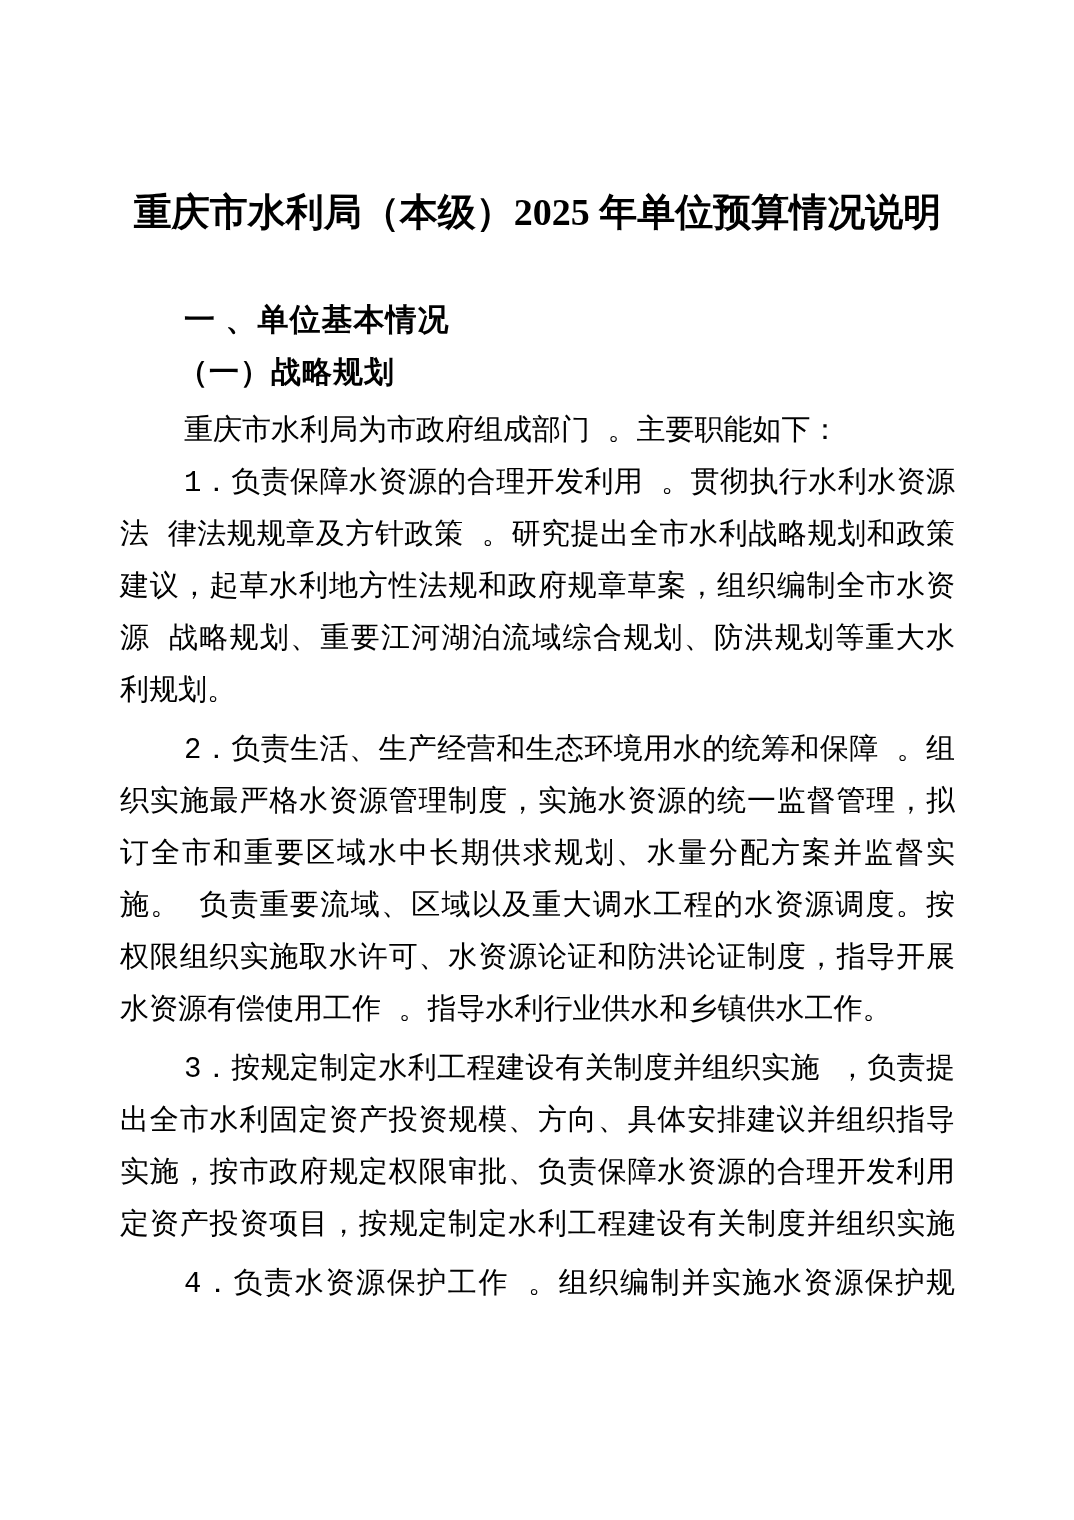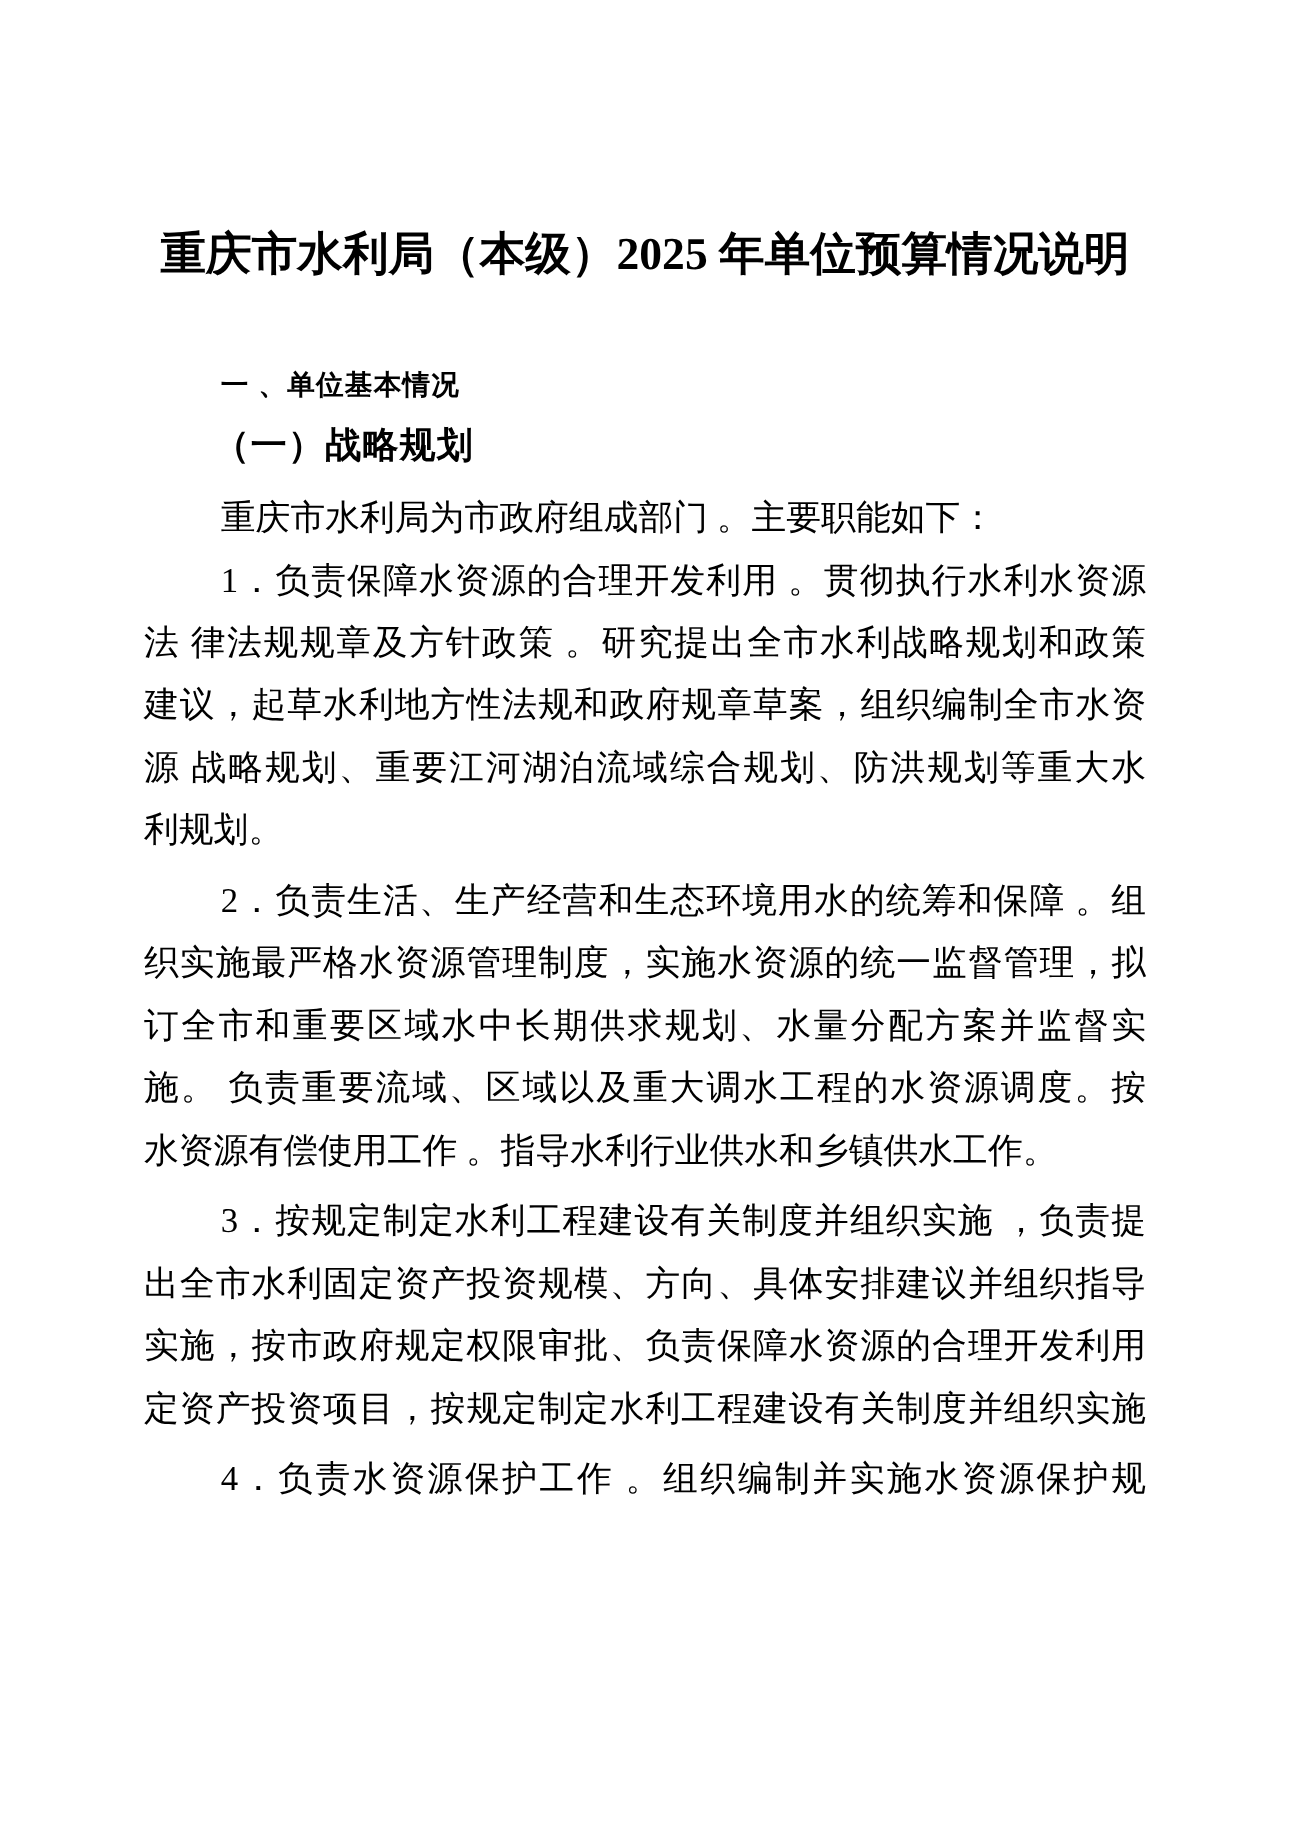--- a/index.html
+++ b/index.html
@@ -25,34 +25,34 @@
     font-weight: 700;
     font-size: 38px;
     line-height: 52px;
     text-align: center;
     margin: 0 0 56px 0;
     white-space: nowrap;
   }
   .sec-heading {
     font-family: "Liberation Sans", "DejaVu Sans", sans-serif;
     font-weight: 700;
-    font-size: 23px;
+    font-size: 31px;
     line-height: 52px;
     letter-spacing: 1px;
     text-indent: 64px;
     margin: 0;
   }
   .sub-heading {
     font-size: 30px;
     line-height: 52px;
     letter-spacing: 1px;
     text-indent: 58px;
     margin: 0;
   }
-  .para { margin: 0; padding: 0; }
+  .para { margin: 0; padding: 0; font-family: Liberation Mono, monospace; }
   .mt8 { margin-top: 8px; }
   .mt7 { margin-top: 7px; }
   .bl {
     font-size: 29px;
     line-height: 52px;
     margin: 0;
   }
   .jl {
     text-align: justify;
     text-align-last: justify;
@@ -91,20 +91,21 @@
       <div class="bl jl">建议，起草水利地方性法规和政府规章草案，组织编制全市水资</div>
       <div class="bl jl">源 战略规划、重要江河湖泊流域综合规划、防洪规划等重大水</div>
       <div class="bl short">利规划。</div>
     </div>
 
     <div class="para mt7">
       <div class="bl jl ind">2．负责生活、生产经营和生态环境用水的统筹和保障 。组</div>
       <div class="bl jl">织实施最严格水资源管理制度，实施水资源的统一监督管理，拟</div>
       <div class="bl jl">订全市和重要区域水中长期供求规划、水量分配方案并监督实</div>
       <div class="bl jl">施。 负责重要流域、区域以及重大调水工程的水资源调度。按</div>
+      <div class="bl jl">权限组织实施取水许可、水资源论证和防洪论证制度，指导开展</div>
       <div class="bl short">水资源有偿使用工作 。指导水利行业供水和乡镇供水工作。</div>
     </div>
 
     <div class="para mt7">
       <div class="bl jl ind">3．按规定制定水利工程建设有关制度并组织实施 ，负责提</div>
       <div class="bl jl">出全市水利固定资产投资规模、方向、具体安排建议并组织指导</div>
       <div class="bl jl">实施，按市政府规定权限审批、负责保障水资源的合理开发利用</div>
       <div class="bl jl">定资产投资项目，按规定制定水利工程建设有关制度并组织实施</div>
     </div>
 

